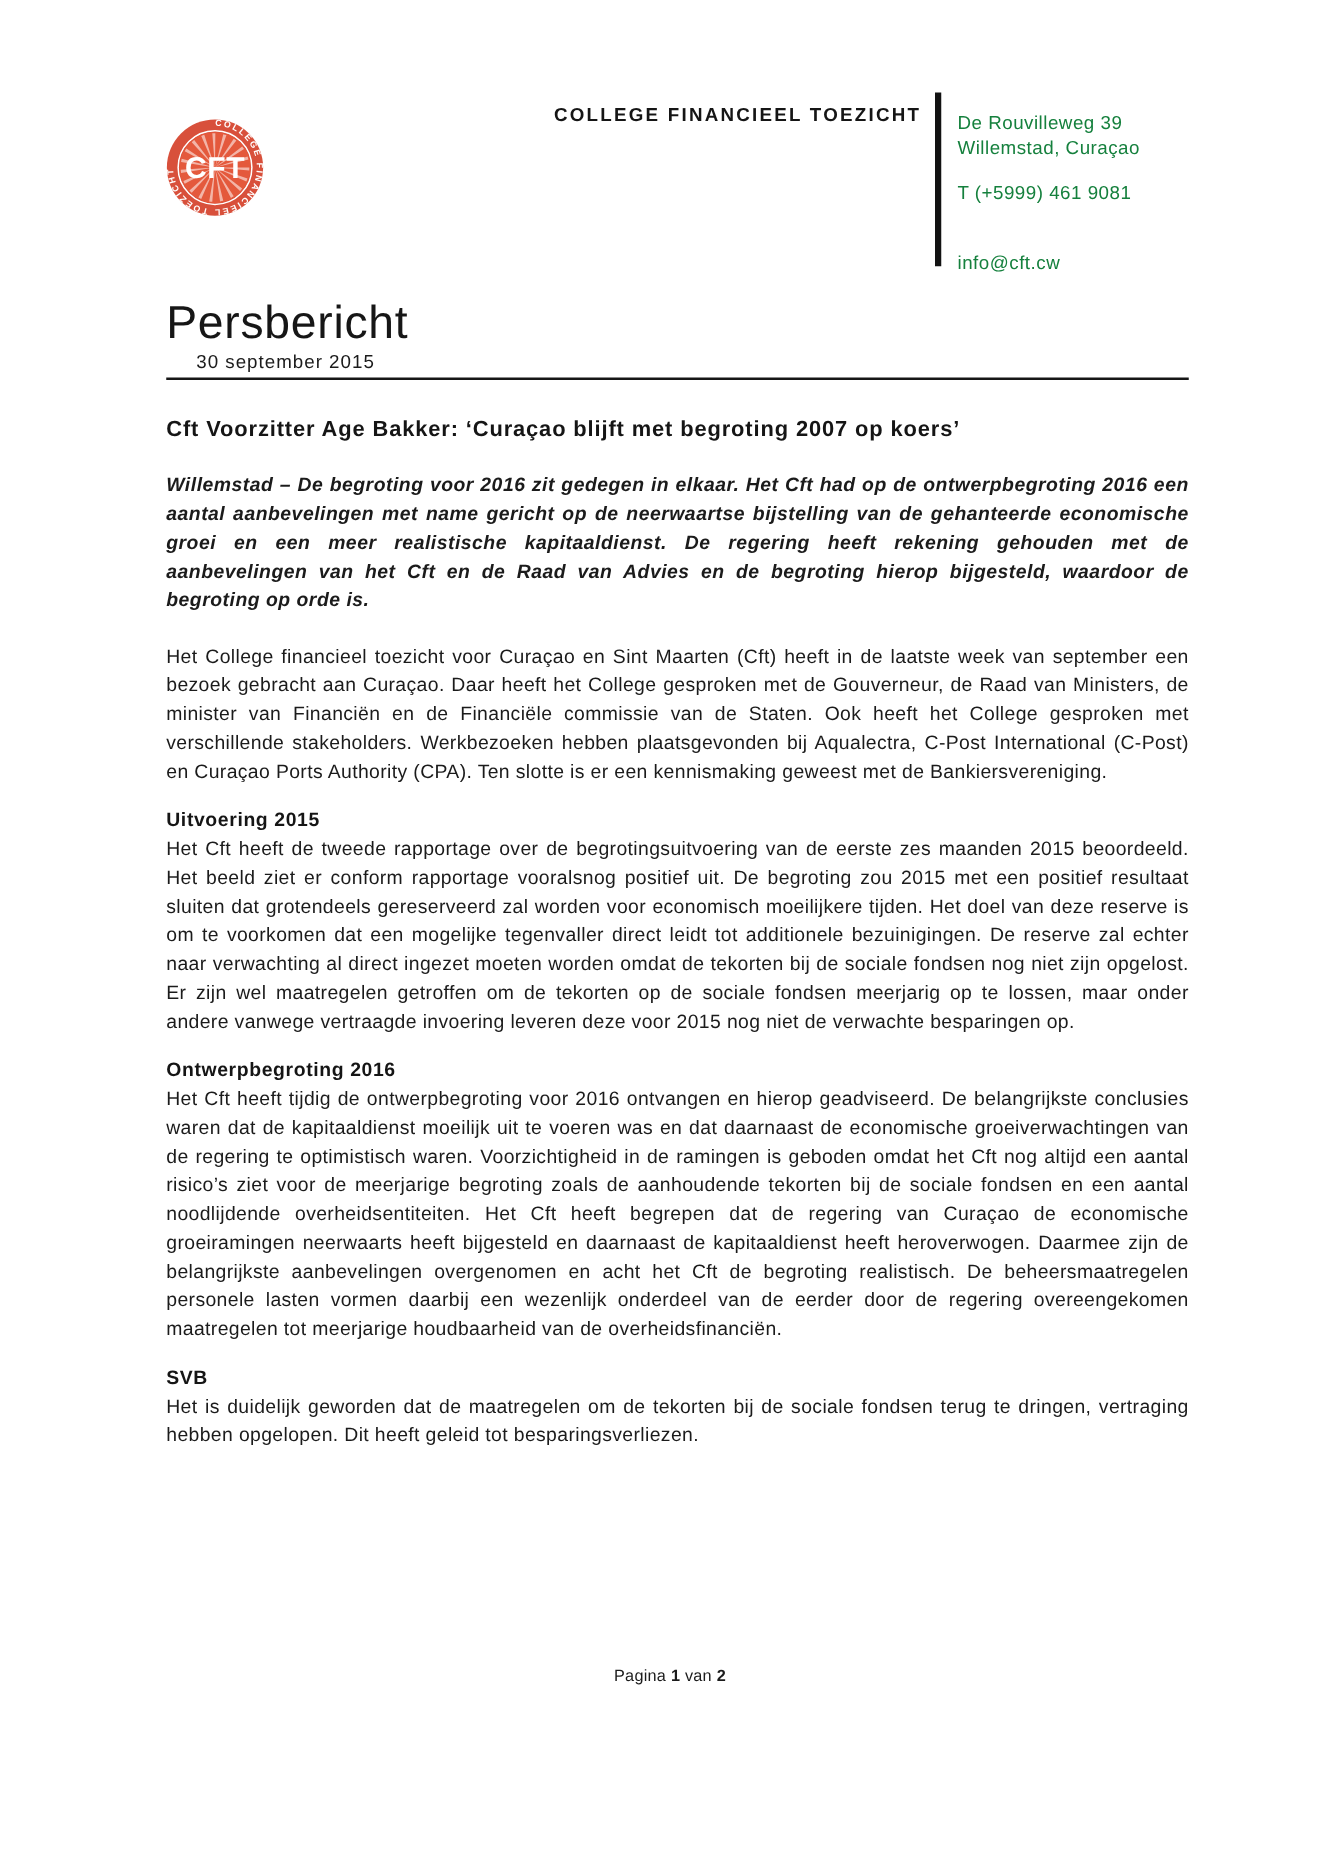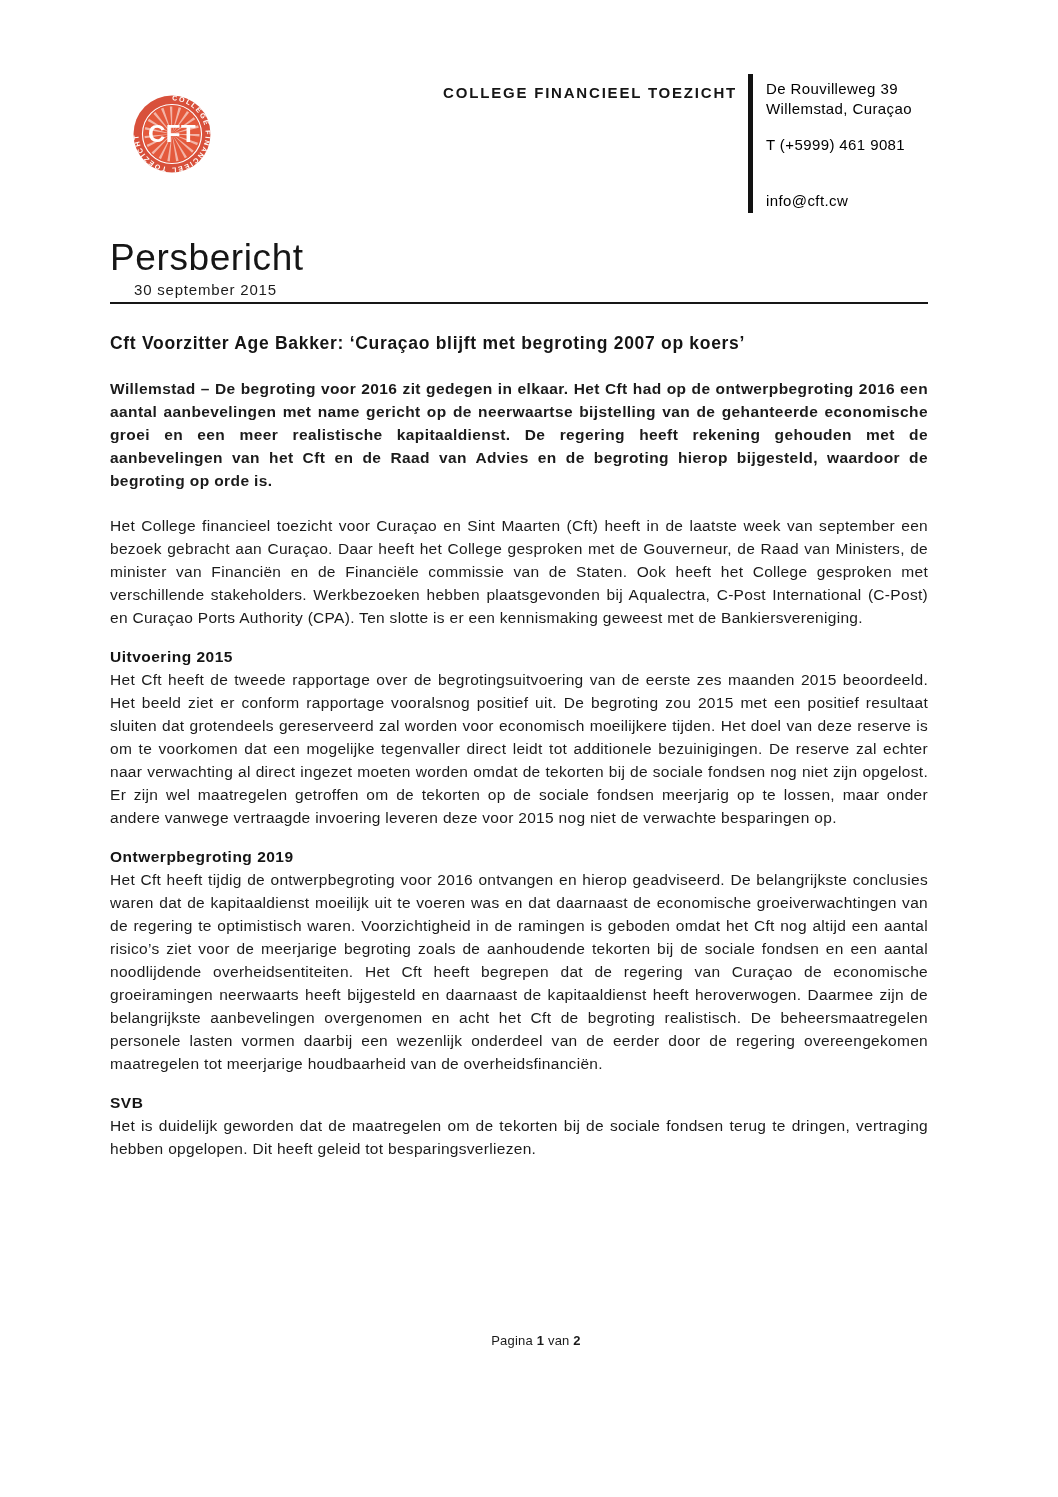--- a/index.html
+++ b/index.html
@@ -44,33 +44,33 @@
     left: 748px;
     top: 74px;
     width: 5px;
     height: 139px;
     background: #121212;
   }
 
   .contact {
     position: absolute;
     left: 766px;
-    top: 79px;
+    top: 89px;
     font-size: 15px;
     letter-spacing: 0.4px;
     line-height: 20px;
-    color: #000000;
+    color: #15803d;
   }
   .contact .phone { margin-top: 16px; }
   .contact .email { margin-top: 36px; }
 
   
   .content {
     position: absolute;
-    left: 110px;
+    left: 133px;
     top: 238px;
     width: 818px;
   }
 
   .doc-kind {
     margin: 0;
     font-size: 37px;
     font-weight: 400;
     letter-spacing: 0.6px;
     line-height: 40px;
@@ -99,21 +99,21 @@
   }
 
   p.body-par {
     margin: 22px 0 0 0;
     font-size: 15.5px;
     line-height: 23px;
     letter-spacing: 0.3px;
     text-align: justify;
     color: #1b1b1b;
   }
-  p.lead { font-weight: bold; letter-spacing: 0.4px; }
+  p.lead { font-weight: bold; letter-spacing: 0.4px; font-style: italic; }
 
   .section { margin-top: 16px; }
   .section-heading {
     margin: 0;
     font-size: 15.5px;
     font-weight: bold;
     letter-spacing: 0.5px;
     line-height: 23px;
     color: #151515;
   }
@@ -176,21 +176,21 @@
     <p class="body-par lead">Willemstad – De begroting voor 2016 zit gedegen in elkaar. Het Cft had op de ontwerpbegroting 2016 een aantal aanbevelingen met name gericht op de neerwaartse bijstelling van de gehanteerde economische groei en een meer realistische kapitaaldienst. De regering heeft rekening gehouden met de aanbevelingen van het Cft en de Raad van Advies en de begroting hierop bijgesteld, waardoor de begroting op orde is.</p>
 
     <p class="body-par">Het College financieel toezicht voor Curaçao en Sint Maarten (Cft) heeft in de laatste week van september een bezoek gebracht aan Curaçao. Daar heeft het College gesproken met de Gouverneur, de Raad van Ministers, de minister van Financiën en de Financiële commissie van de Staten. Ook heeft het College gesproken met verschillende stakeholders. Werkbezoeken hebben plaatsgevonden bij Aqualectra, C-Post International (C-Post) en Curaçao Ports Authority (CPA). Ten slotte is er een kennismaking geweest met de Bankiersvereniging.</p>
 
     <div class="section">
       <h3 class="section-heading">Uitvoering 2015</h3>
       <p class="body-par">Het Cft heeft de tweede rapportage over de begrotingsuitvoering van de eerste zes maanden 2015 beoordeeld. Het beeld ziet er conform rapportage vooralsnog positief uit. De begroting zou 2015 met een positief resultaat sluiten dat grotendeels gereserveerd zal worden voor economisch moeilijkere tijden. Het doel van deze reserve is om te voorkomen dat een mogelijke tegenvaller direct leidt tot additionele bezuinigingen. De reserve zal echter naar verwachting al direct ingezet moeten worden omdat de tekorten bij de sociale fondsen nog niet zijn opgelost. Er zijn wel maatregelen getroffen om de tekorten op de sociale fondsen meerjarig op te lossen, maar onder andere vanwege vertraagde invoering leveren deze voor 2015 nog niet de verwachte besparingen op.</p>
     </div>
 
     <div class="section">
-      <h3 class="section-heading">Ontwerpbegroting 2019</h3>
+      <h3 class="section-heading">Ontwerpbegroting 2016</h3>
       <p class="body-par">Het Cft heeft tijdig de ontwerpbegroting voor 2016 ontvangen en hierop geadviseerd. De belangrijkste conclusies waren dat de kapitaaldienst moeilijk uit te voeren was en dat daarnaast de economische groeiverwachtingen van de regering te optimistisch waren. Voorzichtigheid in de ramingen is geboden omdat het Cft nog altijd een aantal risico’s ziet voor de meerjarige begroting zoals de aanhoudende tekorten bij de sociale fondsen en een aantal noodlijdende overheidsentiteiten. Het Cft heeft begrepen dat de regering van Curaçao de economische groeiramingen neerwaarts heeft bijgesteld en daarnaast de kapitaaldienst heeft heroverwogen. Daarmee zijn de belangrijkste aanbevelingen overgenomen en acht het Cft de begroting realistisch. De beheersmaatregelen personele lasten vormen daarbij een wezenlijk onderdeel van de eerder door de regering overeengekomen maatregelen tot meerjarige houdbaarheid van de overheidsfinanciën.</p>
     </div>
 
     <div class="section">
       <h3 class="section-heading">SVB</h3>
       <p class="body-par">Het is duidelijk geworden dat de maatregelen om de tekorten bij de sociale fondsen terug te dringen, vertraging hebben opgelopen. Dit heeft geleid tot besparingsverliezen.</p>
     </div>
   </div>
 
   <div class="page-footer">

